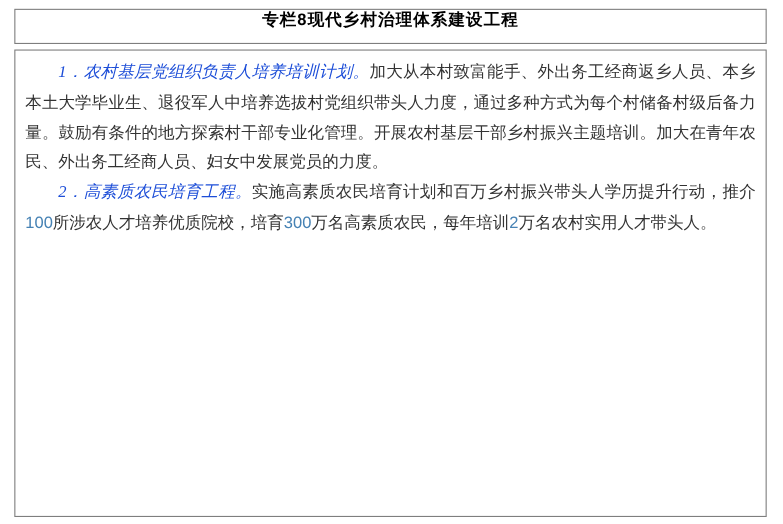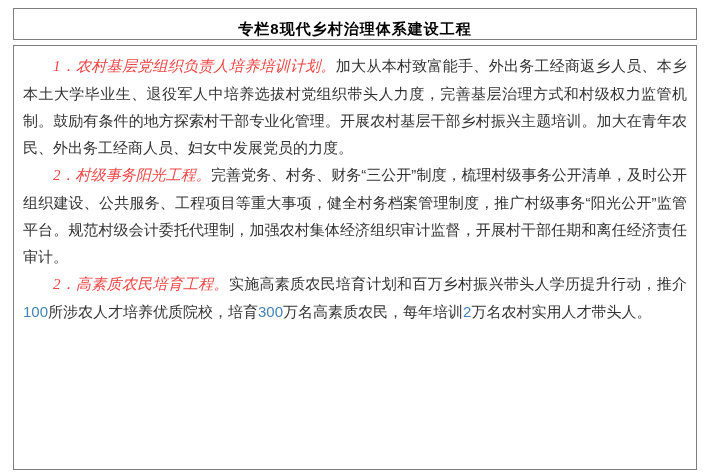--- a/index.html
+++ b/index.html
@@ -15,21 +15,21 @@
   }
   .title-box {
     position: absolute;
     left: 13px;
     top: 8px;
     width: 684px;
     height: 32px;
     border: 1px solid #7e7e7e;
     box-sizing: border-box;
     display: flex;
-    align-items: flex-end;
+    align-items: flex-start;
     justify-content: center;
     background: #ffffff;
   }
   .title {
     margin: 0;
     font-size: 15px;
     font-weight: bold;
     color: #000000;
     letter-spacing: 1px;
   }
@@ -48,40 +48,39 @@
     margin: 0;
     text-indent: 2em;
     font-size: 15px;
     line-height: 27px;
     text-align: justify;
     color: #333333;
   }
   .lead {
     font-style: italic;
     font-family: "Liberation Serif", "DejaVu Serif", serif;
-    color: #ef4444;
+    color: #1d4ed8;
   }
   .num {
     color: #4682B4;
   }
 </style>
 </head>
 <body>
 
 <div class="page">
 
   <div class="title-box">
     <h1 class="title">专栏8现代乡村治理体系建设工程</h1>
   </div>
 
   <div class="content-box">
 
-    <p class="para"><span class="lead">1．农村基层党组织负责人培养培训计划。</span><span>加大从本村致富能手、外出务工经商返乡人员、本乡本土大学毕业生、退役军人中培养选拔村党组织带头人力度，完善基层治理方式和村级权力监管机制。鼓励有条件的地方探索村干部专业化管理。开展农村基层干部乡村振兴主题培训。加大在青年农民、外出务工经商人员、妇女中发展党员的力度。</span></p>
+    <p class="para"><span class="lead">1．农村基层党组织负责人培养培训计划。</span><span>加大从本村致富能手、外出务工经商返乡人员、本乡本土大学毕业生、退役军人中培养选拔村党组织带头人力度，通过多种方式为每个村储备村级后备力量。鼓励有条件的地方探索村干部专业化管理。开展农村基层干部乡村振兴主题培训。加大在青年农民、外出务工经商人员、妇女中发展党员的力度。</span></p>
 
-    <p class="para"><span class="lead">2．村级事务阳光工程。</span><span>完善党务、村务、财务“三公开”制度，梳理村级事务公开清单，及时公开组织建设、公共服务、工程项目等重大事项，健全村务档案管理制度，推广村级事务“阳光公开”监管平台。规范村级会计委托代理制，加强农村集体经济组织审计监督，开展村干部任期和离任经济责任审计。</span></p>
 
 
 
     <p class="para"><span class="lead">2．高素质农民培育工程。</span><span>实施高素质农民培育计划和百万乡村振兴带头人学历提升行动，推介</span><span class="num" style="color: rgb(70, 130, 180);">100</span><span>所涉农人才培养优质院校，培育</span><span class="num" style="color: rgb(70, 130, 180);">300</span><span>万名高素质农民，每年培训</span><span class="num" style="color: rgb(70, 130, 180);">2</span><span>万名农村实用人才带头人。</span></p>
 
   </div>
 
 </div>
 
 </body></html>

